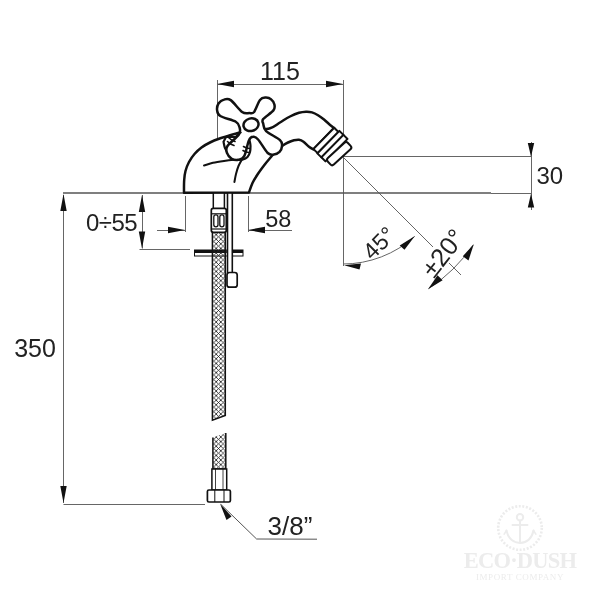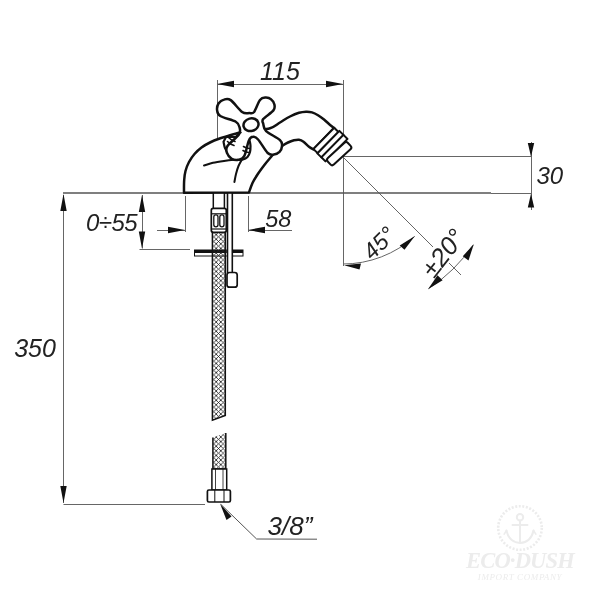--- a/index.html
+++ b/index.html
@@ -1,17 +1,17 @@
 <!DOCTYPE html>
 <html><head>
 <meta charset="utf-8">
 <style>
 html,body{margin:0;padding:0;background:#fff;}
 #page{position:relative;width:600px;height:600px;background:#fff;overflow:hidden;
-font-family:"Liberation Sans", sans-serif;font-style:italic;}
+font-family:"Liberation Sans", sans-serif;}
 svg{position:absolute;left:0;top:0;}
 </style>
 </head>
 <body>
 <div id="page">
 <svg width="600" height="600" viewBox="0 0 600 600">
 <defs>
 <pattern id="braid" width="4.6" height="4.6" patternUnits="userSpaceOnUse">
   <path d="M0,0 L4.6,4.6 M-0.5,4.1 L0.5,5.1 M4.1,-0.5 L5.1,0.5 M0,4.6 L4.6,0 M-0.5,0.5 L0.5,-0.5 M4.1,5.1 L5.1,4.1" stroke="#222" stroke-width="0.85" fill="none"></path>
 </pattern>

